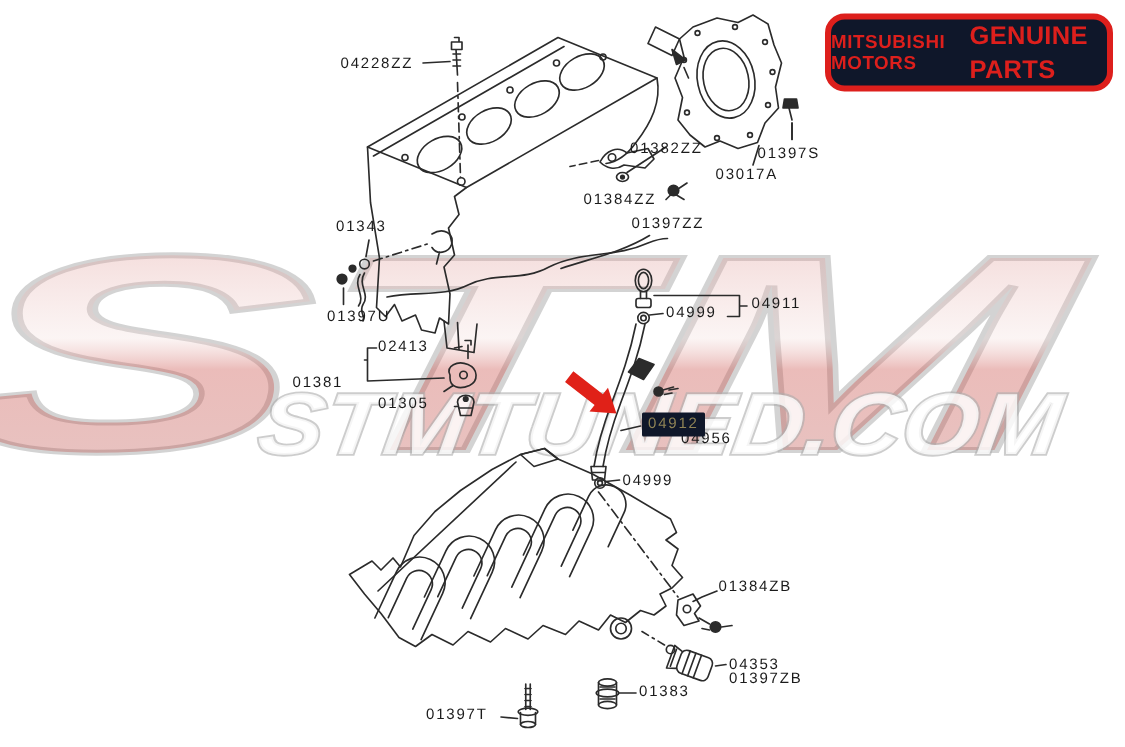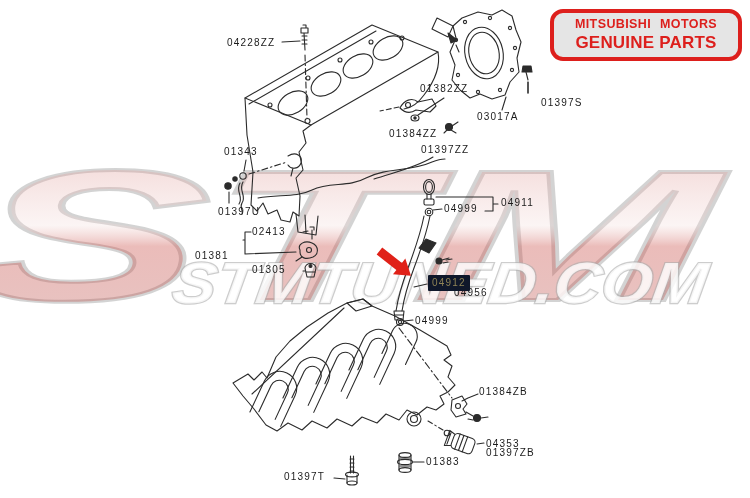--- a/index.html
+++ b/index.html
@@ -3,22 +3,22 @@
 <meta charset="utf-8">
 <style>
   html,body{margin:0;padding:0;background:#ffffff;}
   .stage{position:relative;width:750px;height:498px;background:#ffffff;overflow:hidden;
          font-family:"Liberation Sans", sans-serif;}
   svg{position:absolute;left:0;top:0;}
   .part-label{position:absolute;font-size:10px;letter-spacing:1.2px;color:#1b1b1b;
               white-space:nowrap;line-height:14px;}
   .part-label.hl{background:#0f172a;color:#8f8355;padding:1px 4px;border-radius:1px;}
   .logo-box{position:absolute;left:550px;top:9px;width:184px;height:44px;
-            border:4px solid #dd1f1c;border-radius:13px;display:flex;flex-direction:column;
-            align-items:center;justify-content:center;background:#e5e5e5;}
+            border:4px solid #dd1f1c;border-radius:13px;display:flex;flex-direction:row;
+            align-items:center;justify-content:center;background:#0f172a;}
   .logo-line1{color:#dd1f1c;font-weight:bold;font-size:12.5px;letter-spacing:0.4px;
               word-spacing:5px;line-height:14px;}
   .logo-line2{color:#dd1f1c;font-weight:bold;font-size:17px;letter-spacing:0.2px;line-height:23px;}
 </style>
 </head>
 <body>
 
 <div class="stage">
 
   <svg width="750" height="498" viewBox="0 0 750 498">
@@ -243,22 +243,22 @@
         <path d="M477,444 L484,443"></path>
         <path d="M413,462 L424,462"></path>
         <path d="M334,478 L345,479"></path>
       </g>
     </g>
 
     <path d="M-21,-4.5 L4,-4.5 L4,-10 L19,0 L4,10 L4,4.5 L-21,4.5 Z" transform="translate(396,264) rotate(38)" fill="#e02118" stroke="none"></path>
   </svg>
 
   <div class="part-label" style="left:227px;top:36px;">04228ZZ</div>
-  <div class="part-label" style="left:420px;top:82px;text-align:right;">01382ZZ</div>
-  <div class="part-label" style="left:518px;top:96px;padding-left:23px;">01397S</div>
+  <div class="part-label" style="left:420px;top:93px;text-align:right;">01382ZZ</div>
+  <div class="part-label" style="left:505px;top:96px;">01397S</div>
   <div class="part-label" style="left:477px;top:110px;">03017A</div>
   <div class="part-label" style="left:389px;top:127px;">01384ZZ</div>
   <div class="part-label" style="left:421px;top:143px;">01397ZZ</div>
   <div class="part-label" style="left:224px;top:145px;">01343</div>
   <div class="part-label" style="left:218px;top:205px;">01397U</div>
   <div class="part-label" style="left:444px;top:202px;">04999</div>
   <div class="part-label" style="left:501px;top:196px;">04911</div>
   <div class="part-label" style="left:252px;top:225px;">02413</div>
   <div class="part-label" style="left:195px;top:249px;">01381</div>
   <div class="part-label" style="left:454px;top:252px;margin-top:34px;">04956</div>

